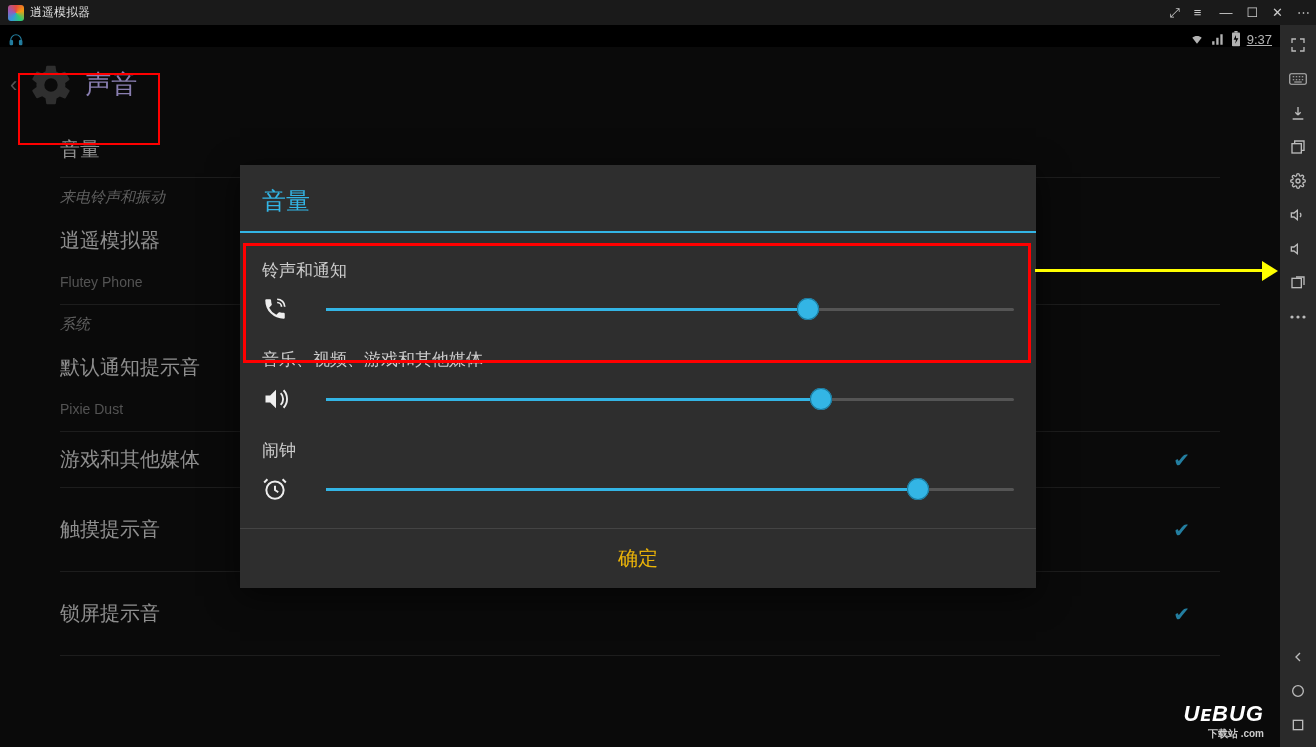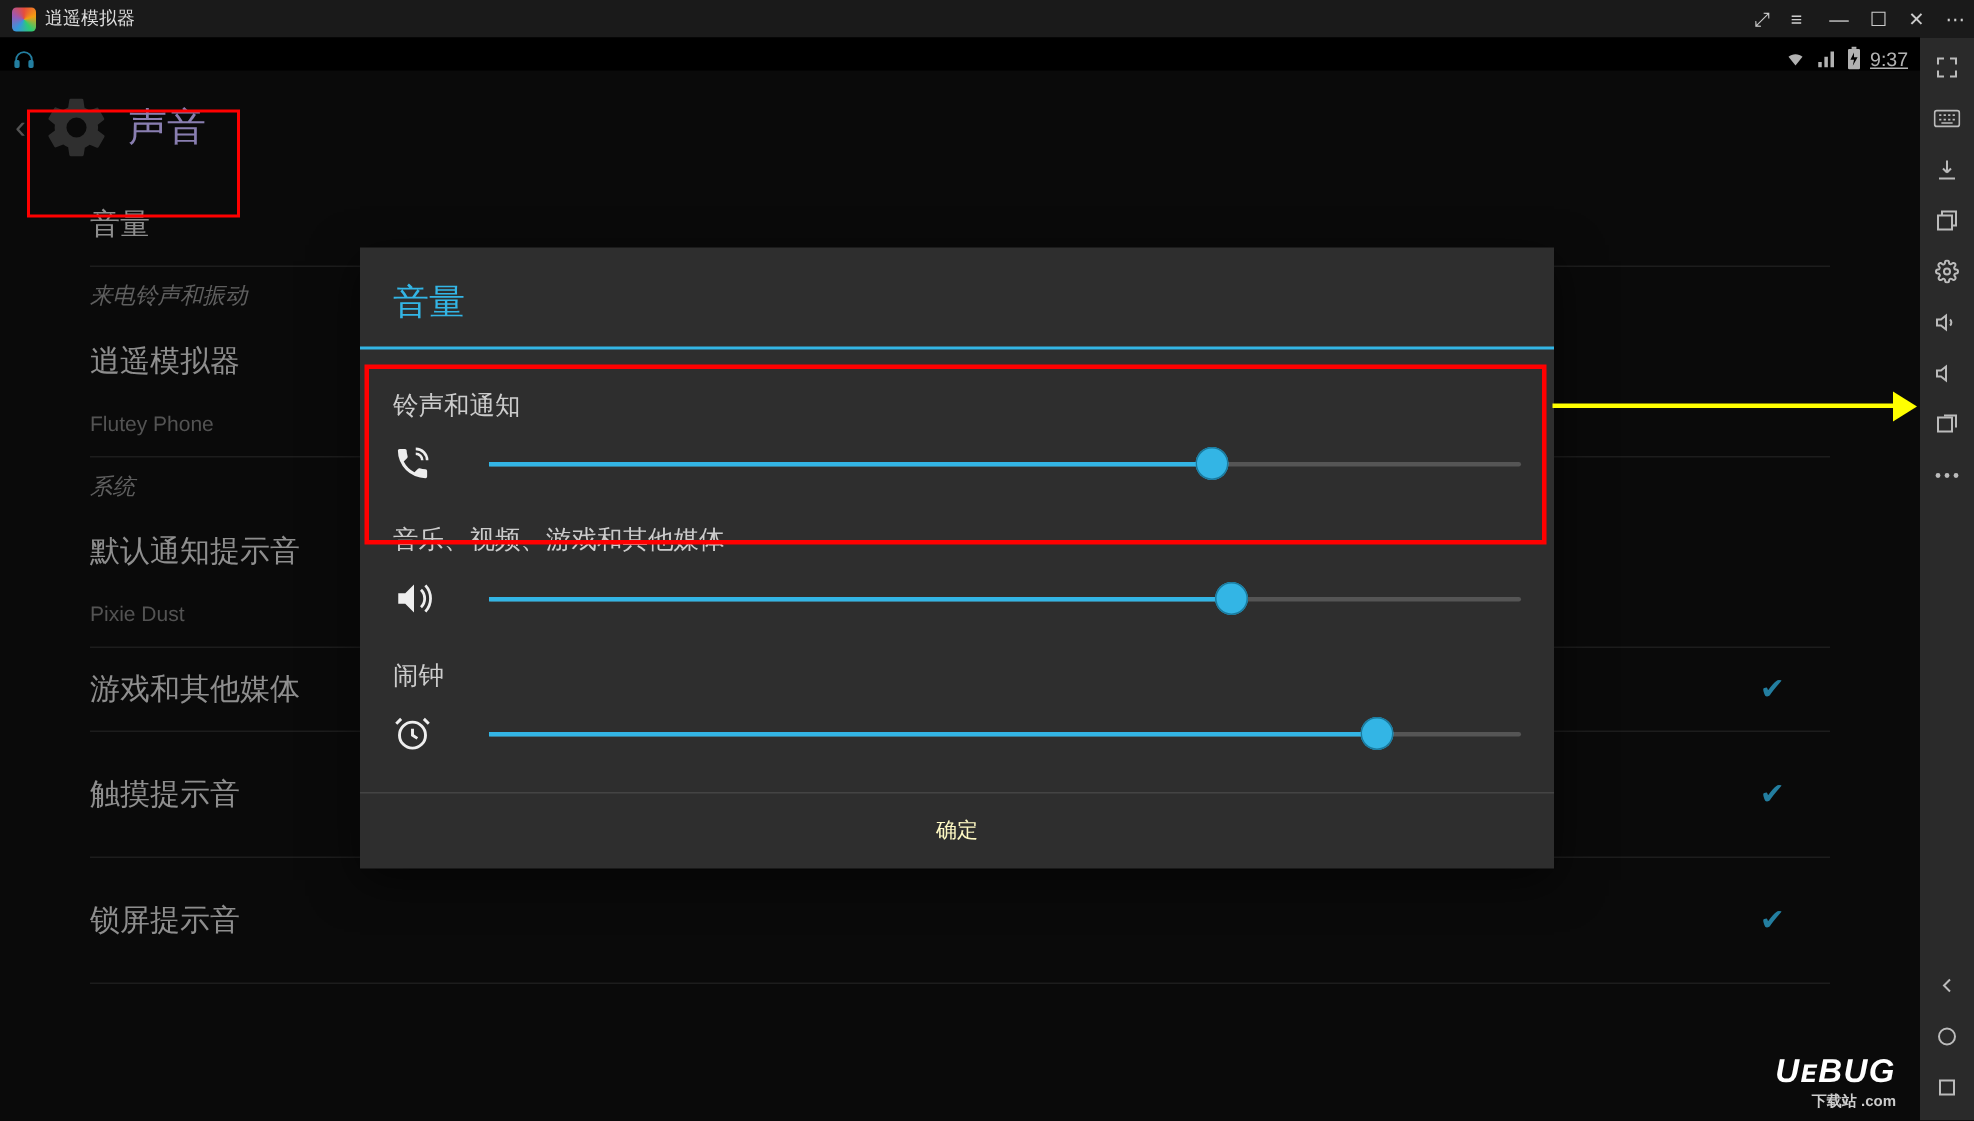--- a/index.html
+++ b/index.html
@@ -165,22 +165,22 @@
   width:22px; height:22px;
   background:#33b5e5;
   border-radius:50%;
   transform:translate(-50%,-50%);
   box-shadow:0 0 0 1px #1a7a9e inset;
 }
 .dialog-footer {
   border-top:1px solid #444;
   text-align:center;
   padding:16px 0;
-  font-size:14px;
-  color:#fef9c3;
+  font-size:20px;
+  color:#eab308;
   cursor:pointer;
 }
 
 
 .red-box-2 {
   position:absolute;
   left: 243px; top: 218px;
   width: 788px; height: 120px;
   border: 3px solid #ff0000;
   pointer-events:none;

